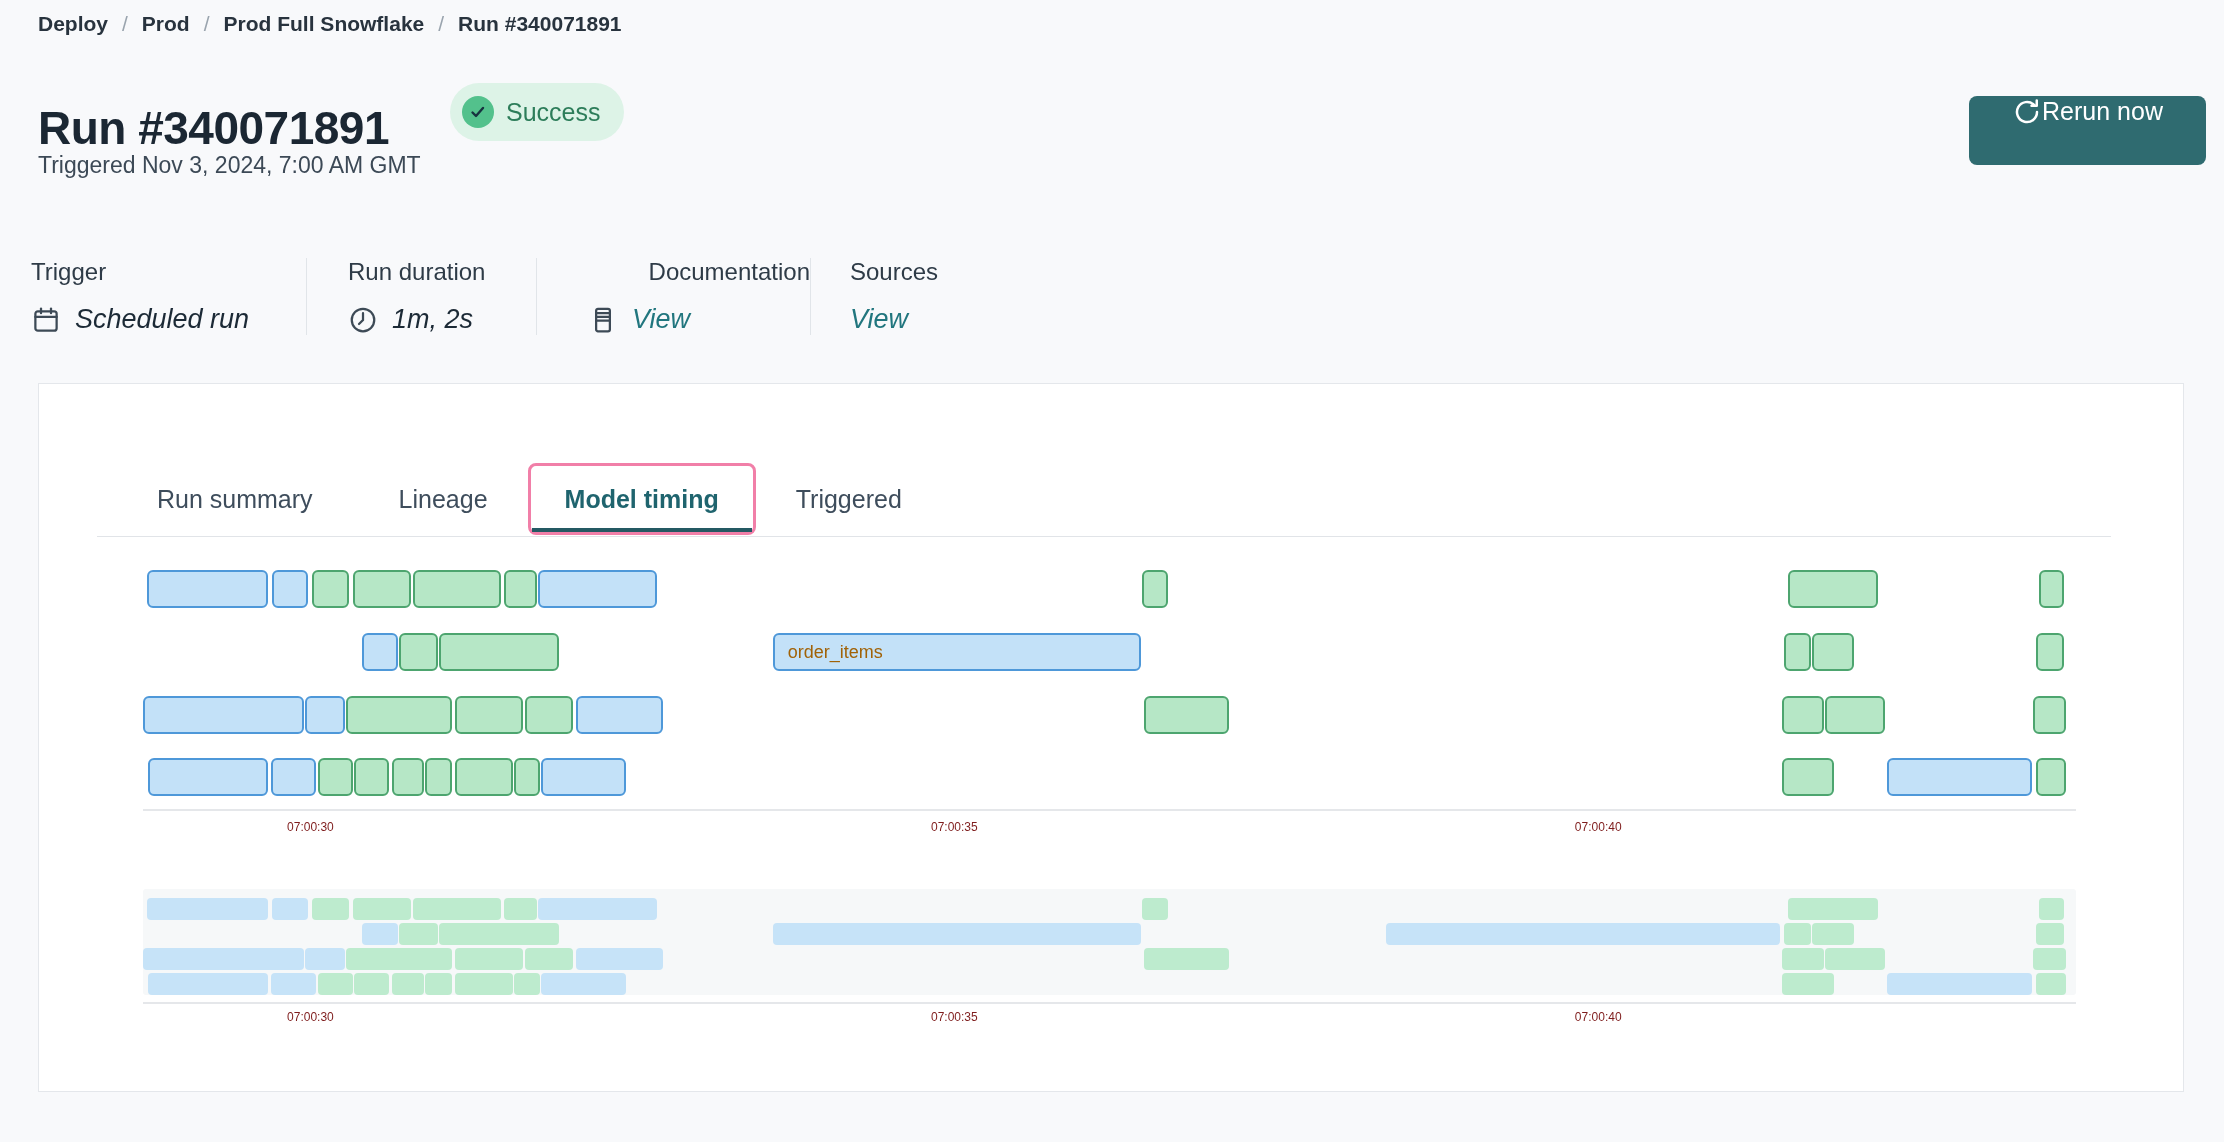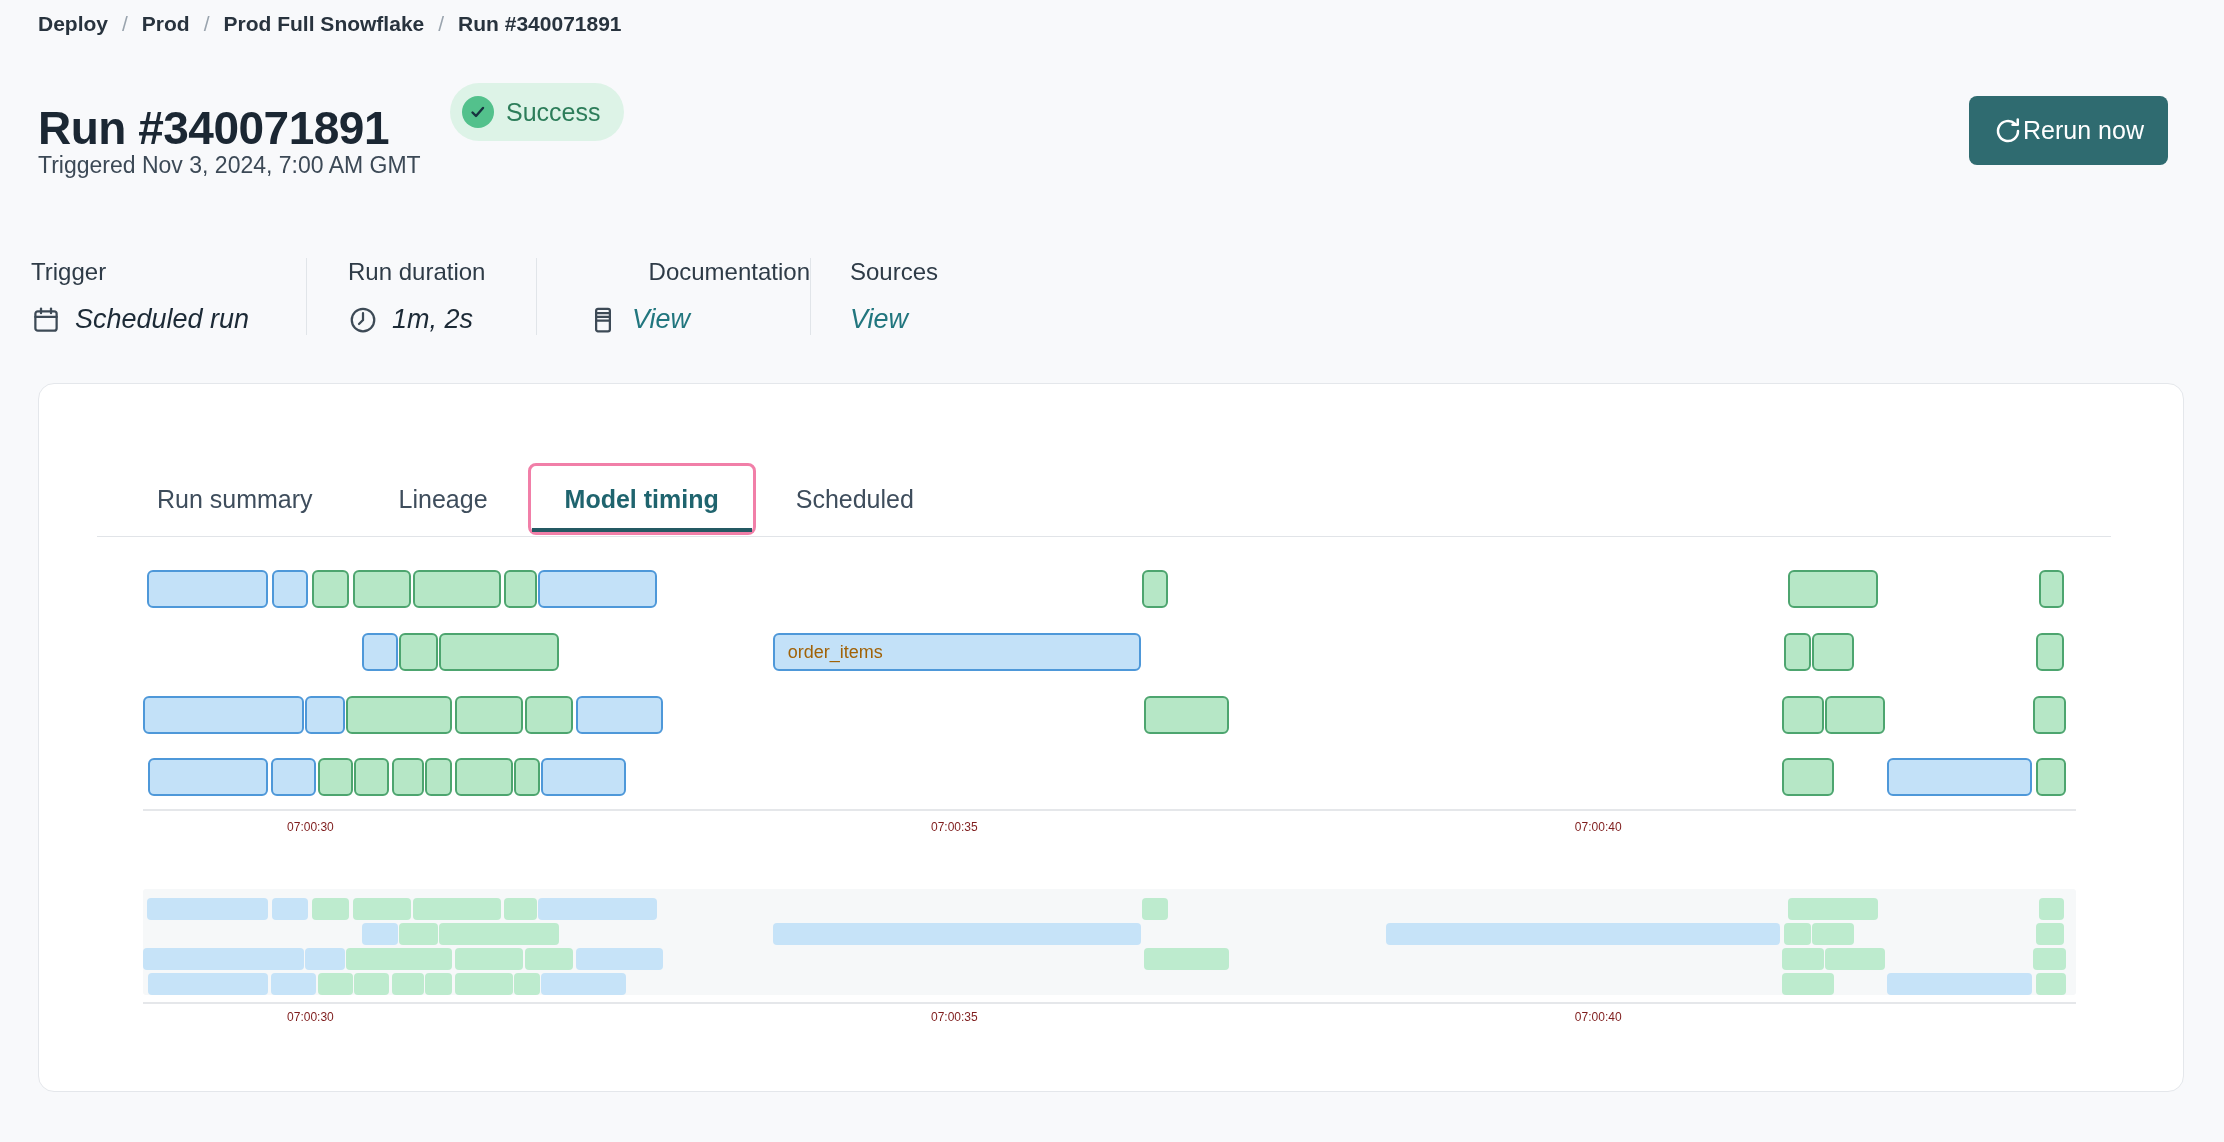--- a/index.html
+++ b/index.html
@@ -13,38 +13,38 @@
     font-size:21px;font-weight:700;color:#28333e;}
   .breadcrumb .sep{color:#9aa4ae;font-weight:400;}
   .breadcrumb .crumb{cursor:pointer;}
   
   .page-title{position:absolute;left:38px;top:70px;font-size:46px;font-weight:700;color:#1b2733;letter-spacing:-0.5px;}
   .status-badge{position:absolute;left:450px;top:83px;height:58px;display:inline-flex;align-items:center;gap:12px;
     background:#ddf3e7;border-radius:30px;padding:0 24px 0 12px;}
   .status-badge .check-circle{width:32px;height:32px;border-radius:50%;background:#53c18c;display:flex;align-items:center;justify-content:center;}
   .status-badge .label{font-size:25px;color:#2d7d5a;font-weight:500;}
   .triggered{position:absolute;left:38px;top:152px;font-size:23px;color:#3c4956;}
-  .rerun-btn{position:absolute;left:1969px;top:96px;width:199px;height:69px;background:#2f6b70;border:none;
-    border-radius:8px;display:flex;align-items:center;justify-content:center;cursor:pointer;}
+  .rerun-btn{position:absolute;left:1969px;top:96px;width:237px;height:69px;background:#2f6b70;border:none;
+    border-radius:8px;display:flex;justify-content:center;cursor:pointer;}
   .rerun-btn span{color:#ffffff;font-size:25px;font-weight:500;font-family:"Liberation Sans",sans-serif;}
   
   .meta{position:absolute;left:31px;top:246px;display:flex;margin-top:12px;}
   .meta .col{display:flex;flex-direction:column;gap:18px;}
   .meta .col + .col{border-left:1px solid #e1e5e9;}
   .meta .label{font-size:24px;color:#2e3b47;}
   .meta .value-row{display:flex;align-items:center;gap:14px;font-size:27px;font-weight:500;color:#1c2a36;font-style:italic;}
   .meta a.link{color:#21767e;text-decoration:none;cursor:pointer;}
   .c1{width:275px;}
   .c2{width:264px;padding-left:46px;box-sizing:border-box;}
   .c3{width:230px;padding-left:41px;box-sizing:border-box;}
   .c4{width:274px;padding-left:51px;box-sizing:border-box;text-align:right;}
   .c5{padding-left:39px;box-sizing:border-box;}
   
   .card{position:absolute;left:38px;top:383px;width:2146px;height:709px;background:#ffffff;
-    border:1px solid #e4e7eb;border-radius:16px;box-sizing:border-box;}
+    border:1px solid #e4e7eb;border-radius:0;box-sizing:border-box;}
   
   .tabs{position:absolute;left:118px;top:76px;height:78px;display:flex;align-items:center;}
   .tab{font-size:25px;color:#3e4d5c;cursor:pointer;white-space:nowrap;}
   .tab.t1{margin-right:86px;}
   .tab.t2{margin-right:40px;}
   .tab.t4{margin-left:40px;}
   .tab.active{position:relative;height:72px;display:flex;align-items:center;padding:0 34px;
     border:3px solid #f17fa8;border-radius:8px;color:#1f646e;font-weight:700;box-sizing:border-box;background:#ffffff;}
   .tab.active::after{content:"";position:absolute;left:1px;right:1px;bottom:0;height:4px;background:#245963;}
   .tab-separator{position:absolute;left:58px;top:152px;width:2014px;height:1px;background:#e1e4e8;}
@@ -151,21 +151,21 @@
       <a class="link">View</a>
     </span>
   </div>
 </div>
 
 <section class="card">
   <div class="tabs">
     <span class="tab t1">Run summary</span>
     <span class="tab t2">Lineage</span>
     <span class="tab active">Model timing</span>
-    <span class="tab t4">Scheduled</span>
+    <span class="tab t4">Triggered</span>
   </div>
   <div class="tab-separator"></div>
 
   <div class="plot" id="main-plot">
     <div class="axis-line"></div>
   <div class="main-row" style="top: 0px;">
         <div class="bar blue" style="left: 0.2%; width: 6.262%;"></div>
         <div class="bar blue" style="left: 6.662%; width: 1.865%;"></div>
         <div class="bar green" style="left: 8.728%; width: 1.932%;"></div>
         <div class="bar green" style="left: 10.859%; width: 2.998%;"></div>

